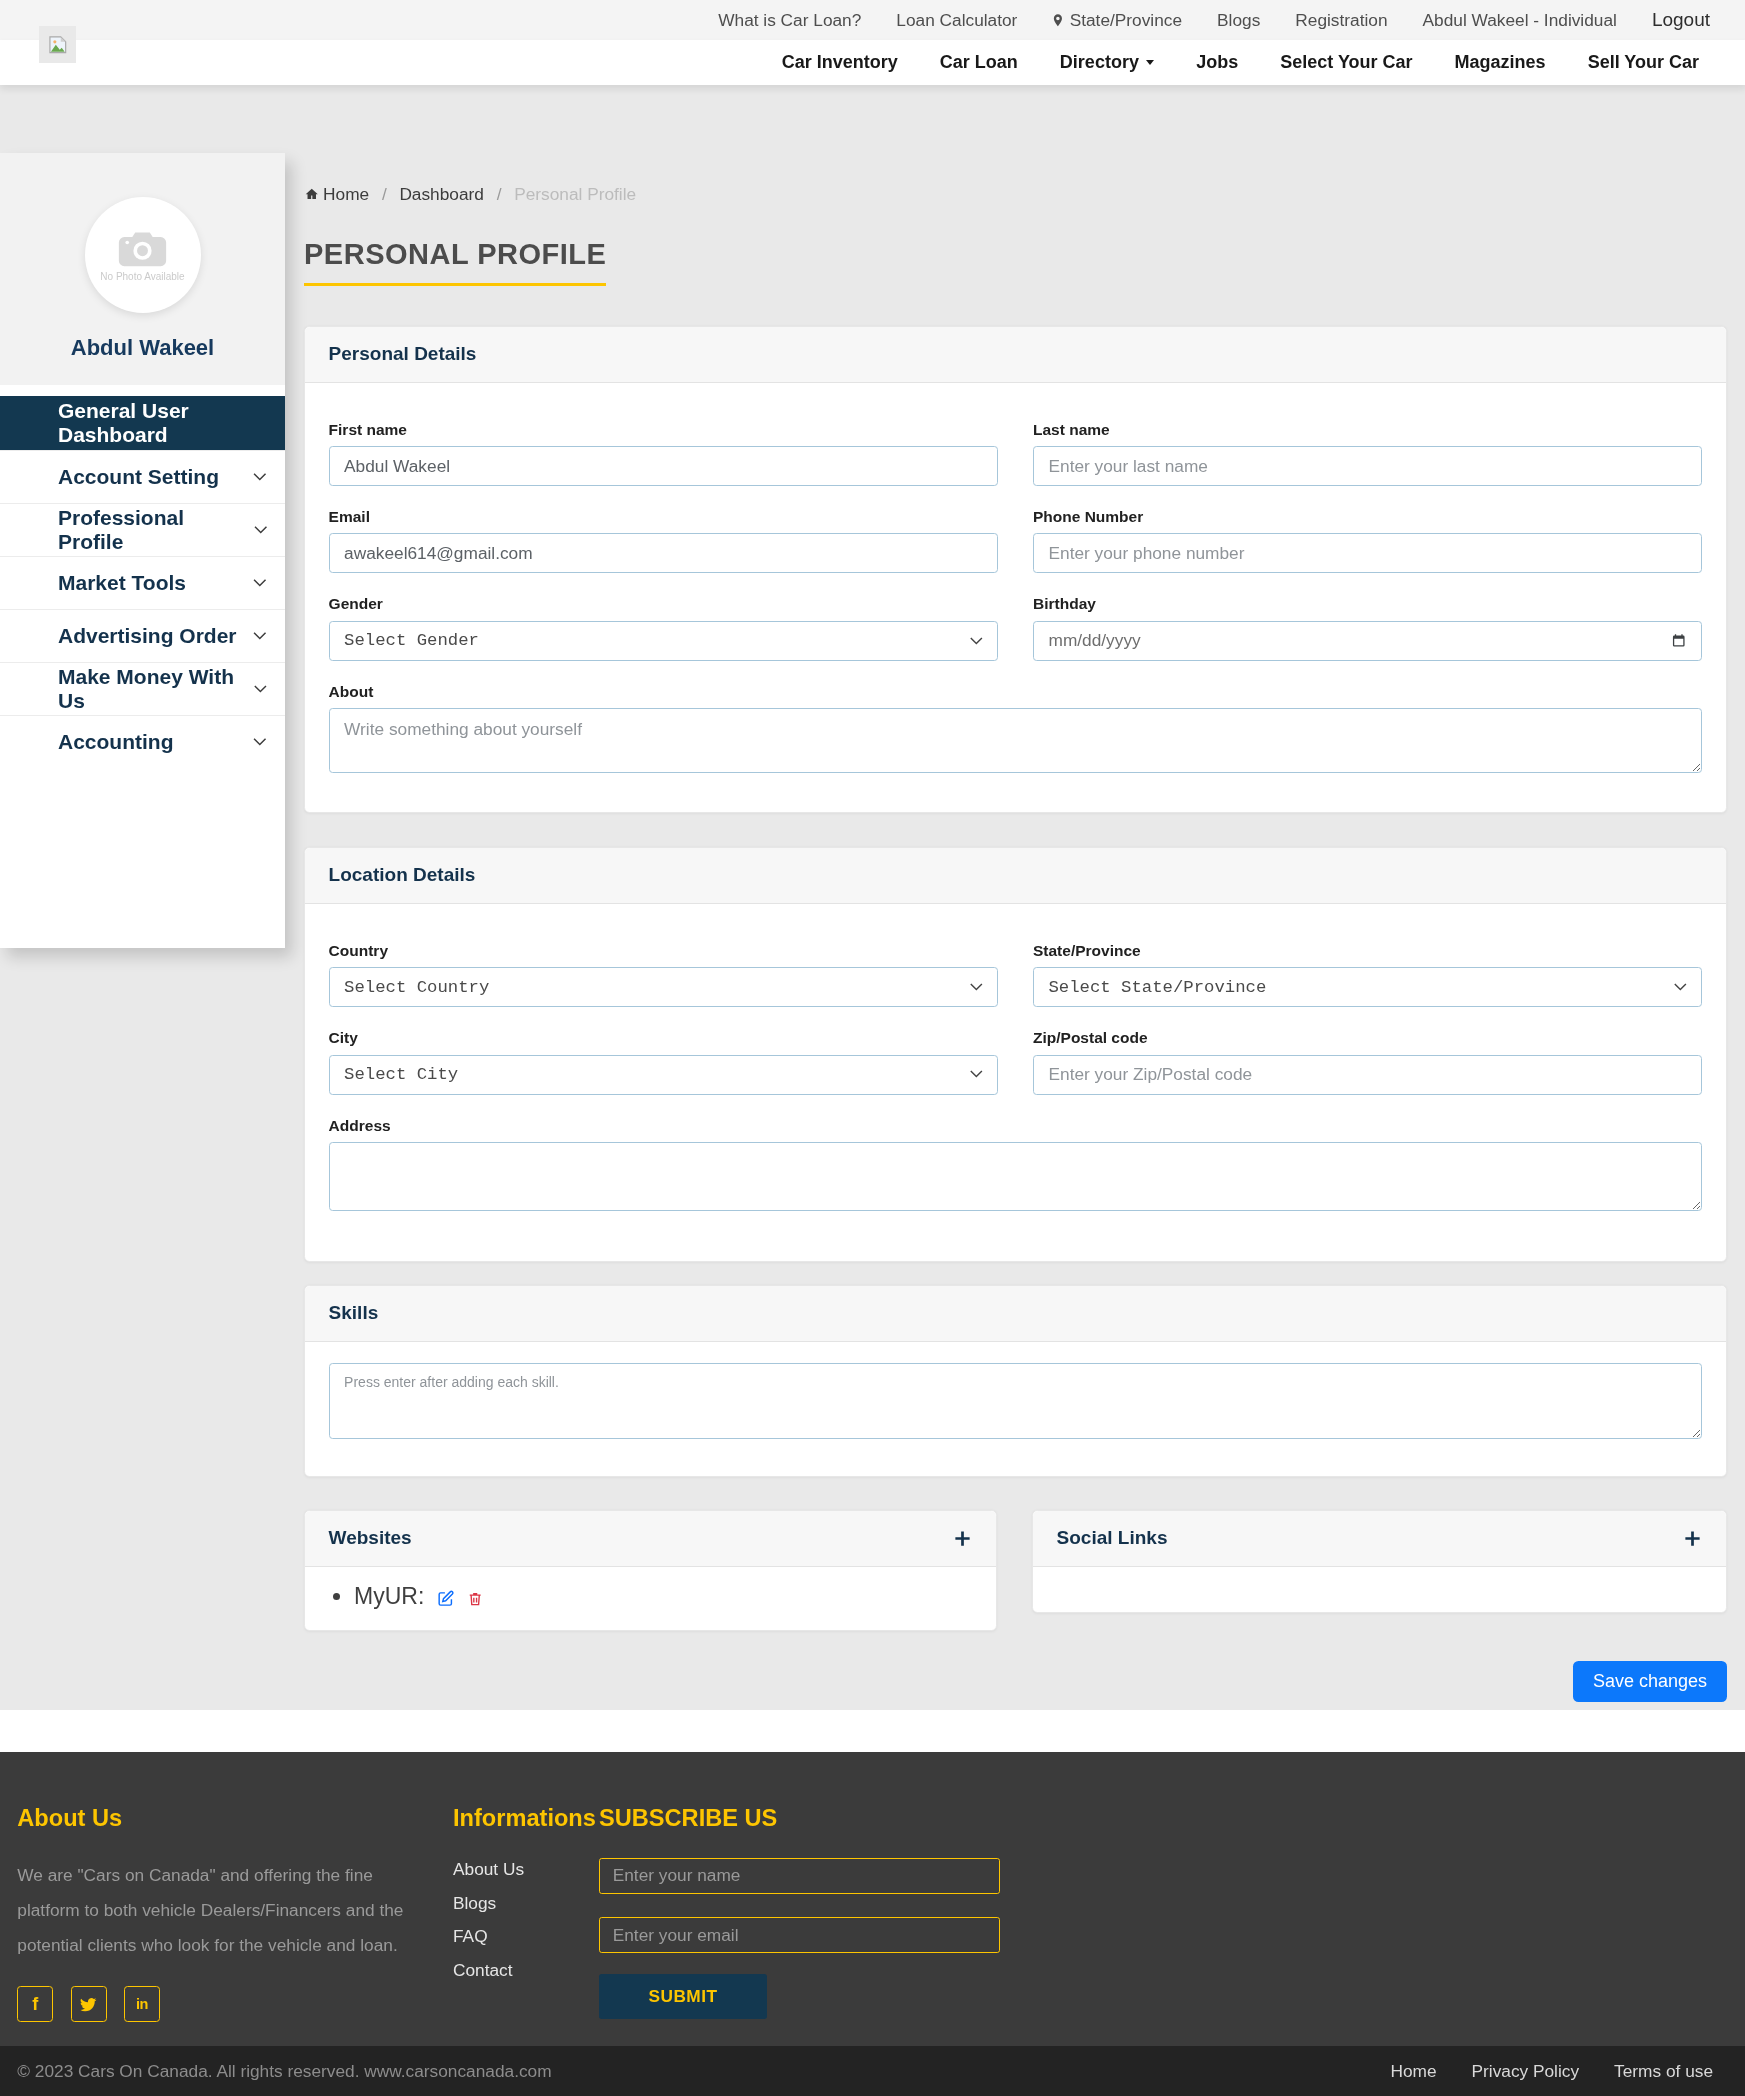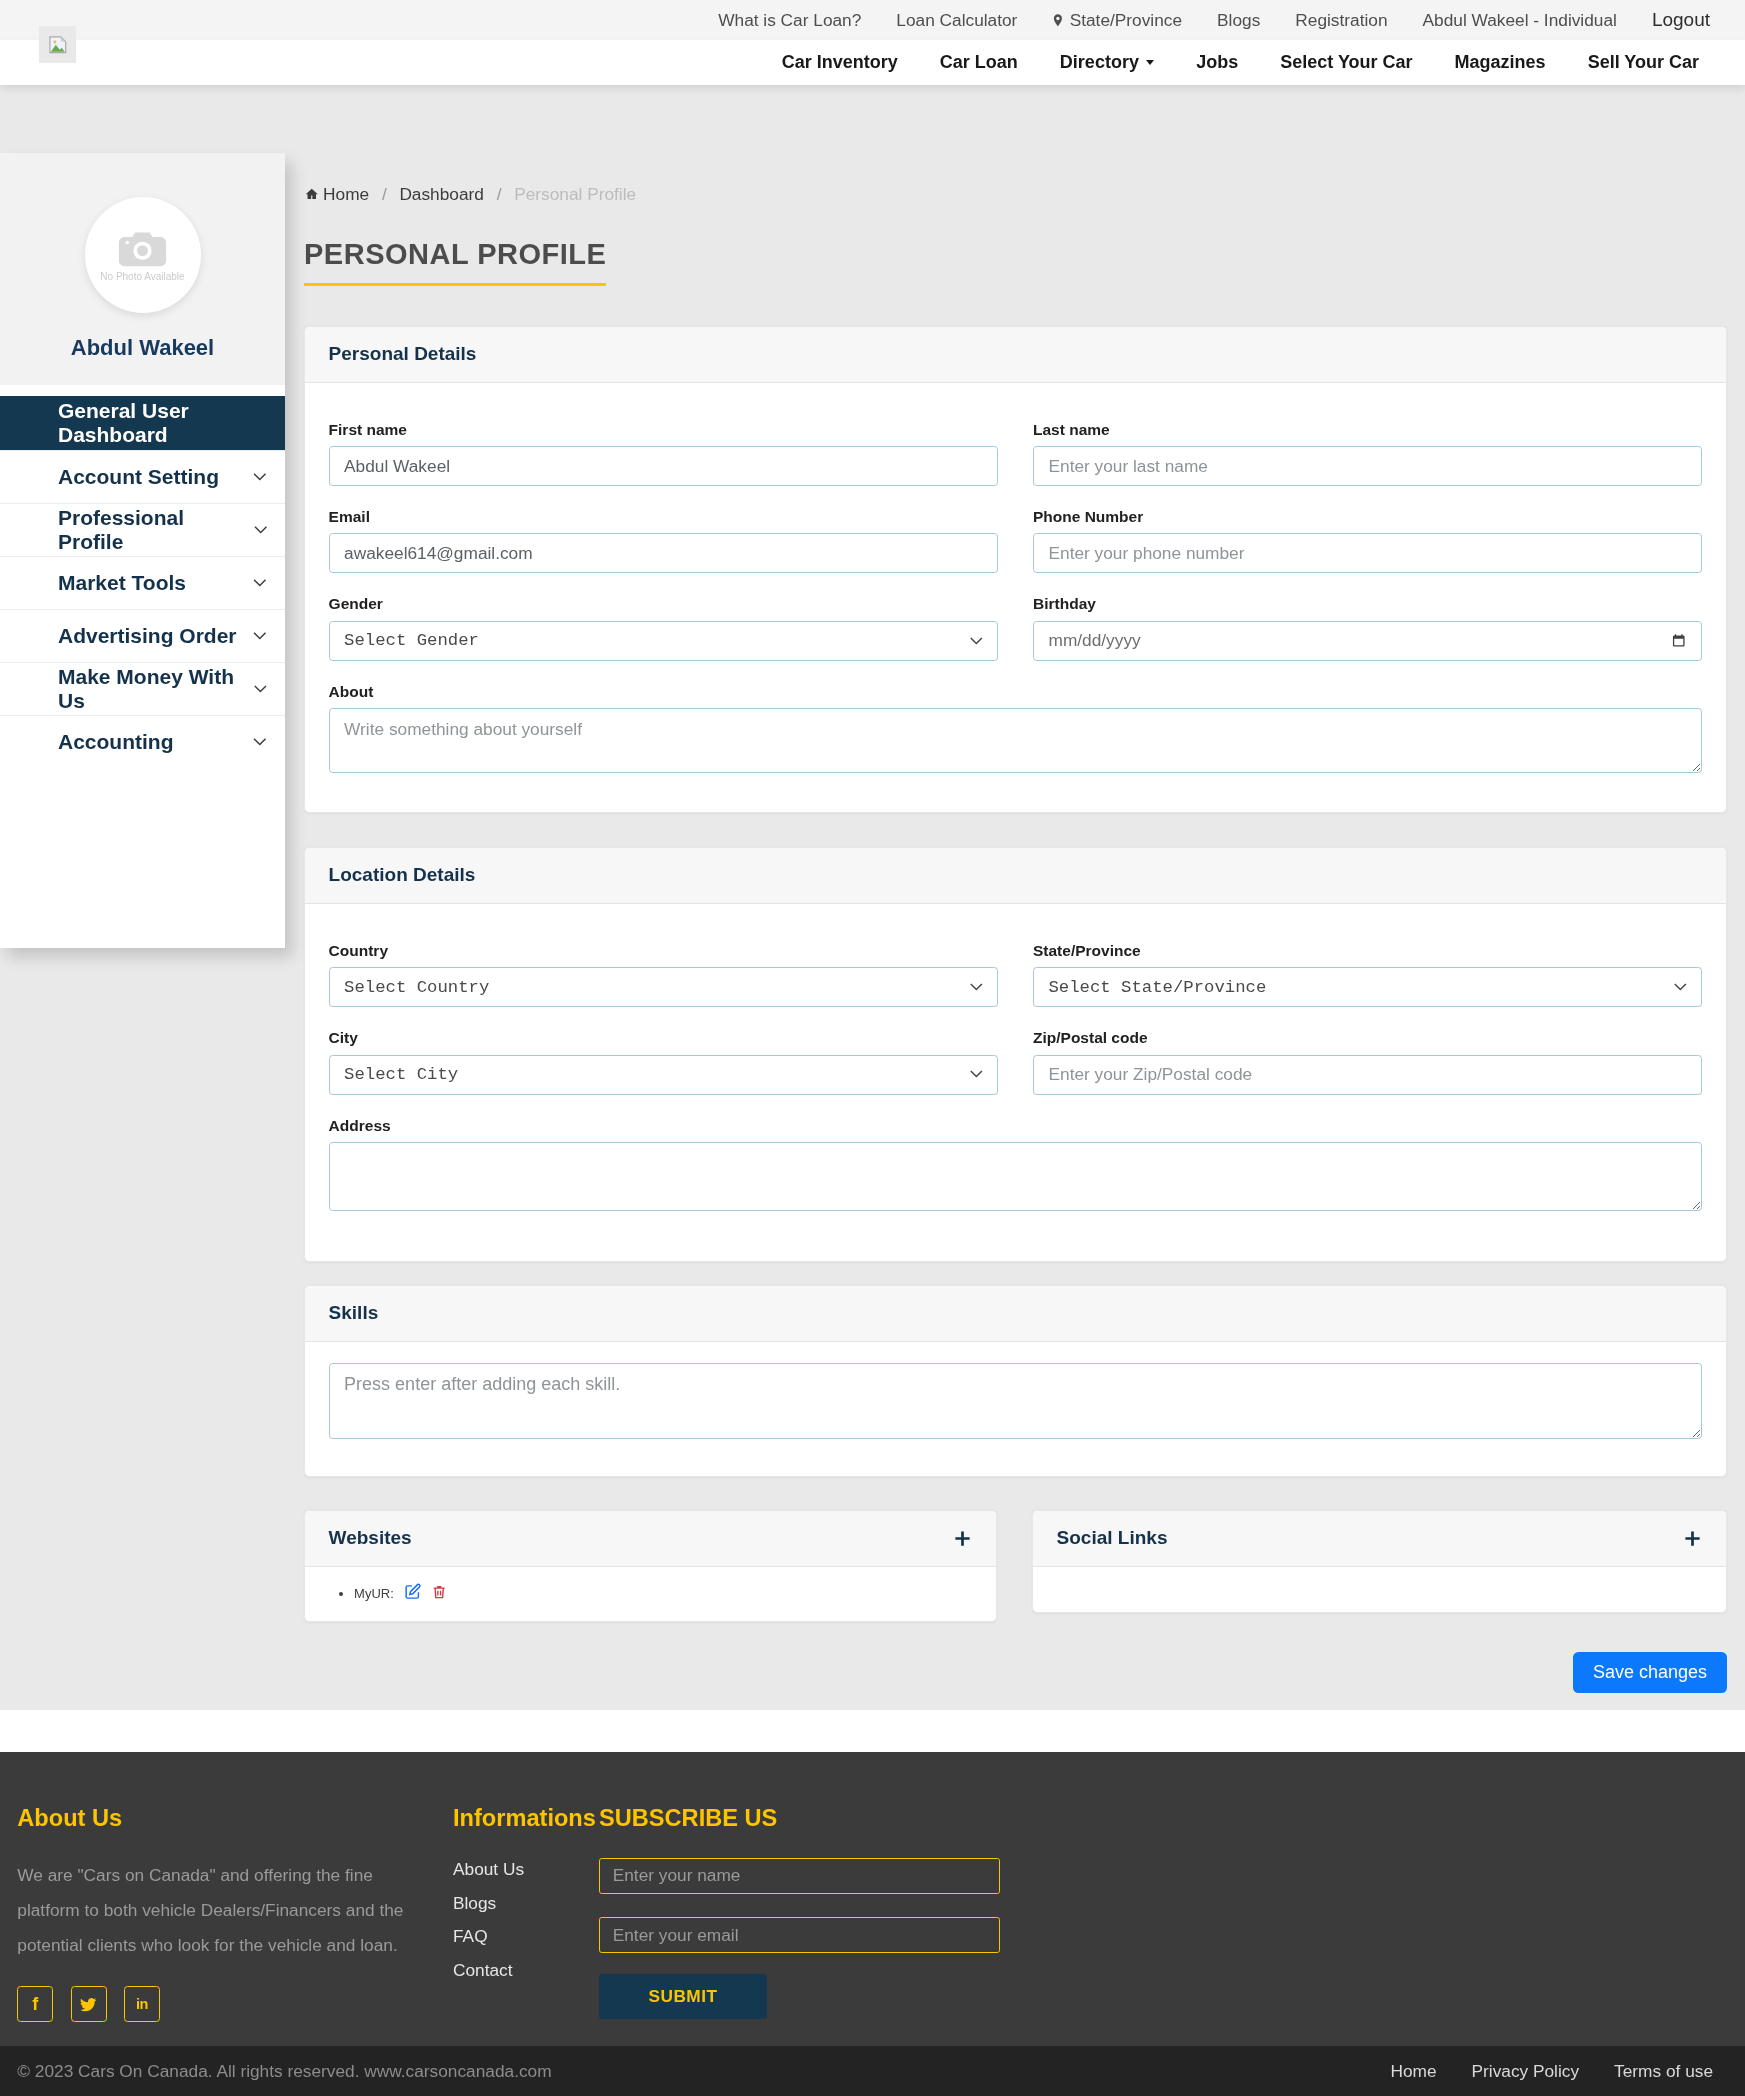--- a/index.html
+++ b/index.html
@@ -84,28 +84,28 @@
   .field {
     width:100%; height:40px; border:0.9px solid #a6c6da; border-radius:3.6px; background:#fff;
     font-size:17.3px; color:#5c6166; padding:0 14.5px;
     font-family:"Liberation Sans", sans-serif;
   }
   input.field::placeholder, textarea.field::placeholder { color:#8f9499; }
   .fake-select { display:flex; align-items:center; justify-content:space-between; color:#4a4a4a; cursor:pointer;font-family:Liberation Mono, monospace; }
   .date-field { display:flex; align-items:center; justify-content:space-between; color:#6e6e6e; cursor:text; }
   textarea.field { height:65px; padding:10px 14.5px; resize:both; }
   textarea.addr { height:69px; }
-  textarea.skills { height:76px; font-size:18px; }
+  textarea.skills { height:76px; font-size:14px; }
   .cards-row { display:flex; gap:35px; margin-top:33px; align-items:flex-start; }
   .card-web { width:693px; }
   .card-social { flex:1; }
   .cbody-sm { padding:16.4px 23.6px 20px; }
   .cbody-empty { height:45px; }
   .weblist { margin:0; padding-left:25.5px; }
-  .weblist li { font-size:13px; color:#3f3f3f; }
+  .weblist li { font-size:23px; color:#3f3f3f; }
   .weblist .wicon { margin-left:6.4px; vertical-align:-2.7px; cursor:pointer; }
   .save-row { display:flex; justify-content:flex-end; margin-top:30px; }
   .btn-save {
     background:#0c78fb; color:#fff; font-size:18px; border:none; border-radius:5.5px;
     padding:10px 20px; cursor:pointer; font-family:"Liberation Sans", sans-serif;
   }
   
   .prefooter { height:42px; background:#fff; }
   .footer { position:relative; height:294px; background:#3b3b3b; }
   .fcol { position:absolute; top:53px; }

